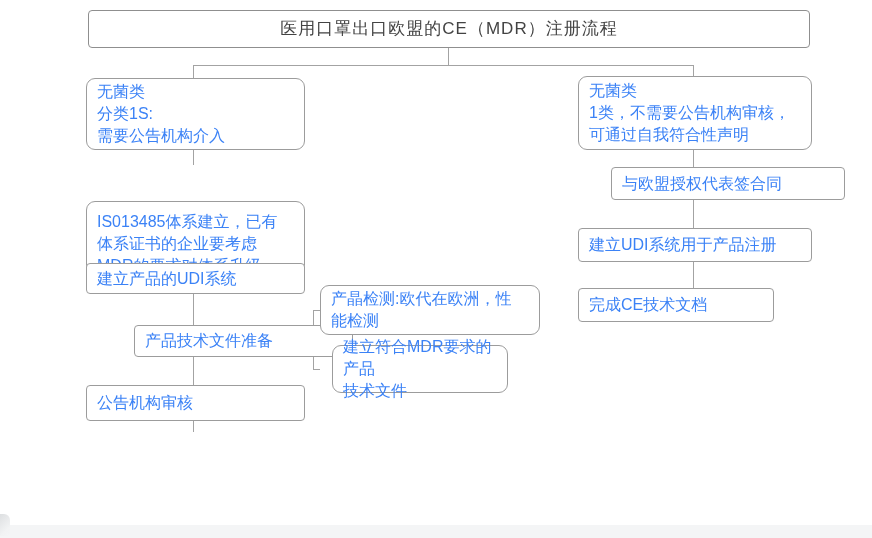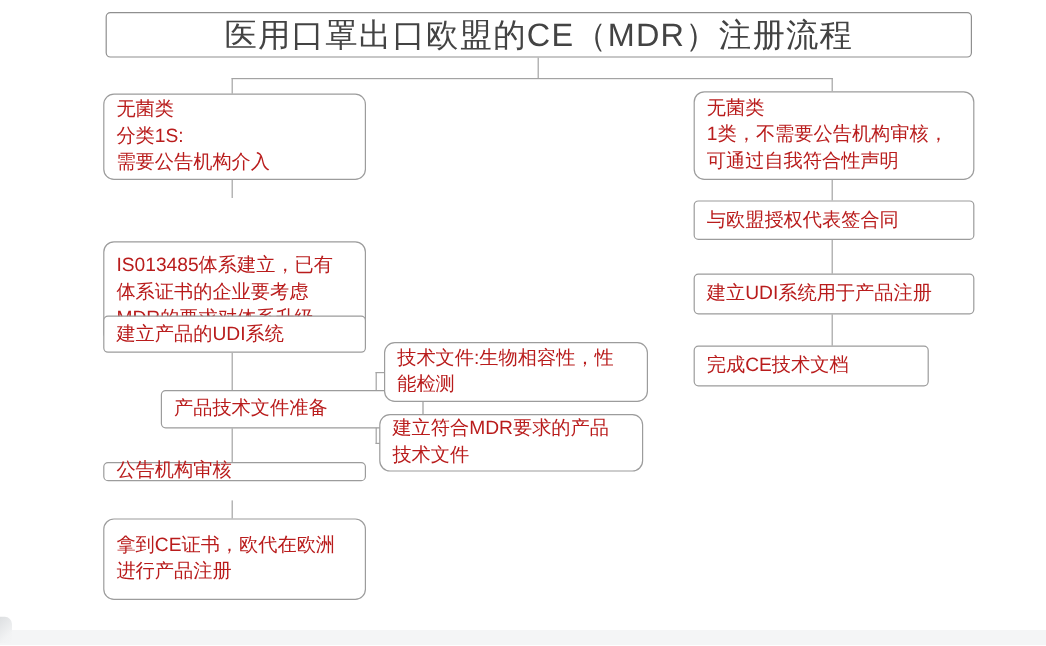--- a/index.html
+++ b/index.html
@@ -4,42 +4,42 @@
 <style>
   html,body{margin:0;padding:0;background:#ffffff;}
   body{font-family:"Liberation Sans","DejaVu Sans",sans-serif;}
   #canvas{
     position:relative;width:872px;height:538px;background:#ffffff;
     overflow:hidden;
   }
   .node{
     position:absolute;box-sizing:border-box;
     border:1px solid #9c9c9c;background:#ffffff;
-    color:#b91c1c;font-size:16px;line-height:22px;
+    color:#3b82f6;font-size:16px;line-height:22px;
     display:flex;flex-direction:column;justify-content:center;
     padding:2px 10px;white-space:pre-line;text-align:left;
   }
   .r8{border-radius:9px;}
   .r4{border-radius:4px;}
   .b-title{
     left:88px;top:10px;width:722px;height:38px;
-    font-size:27px;color:#434343;text-align:center;align-items:center;
+    font-size:17px;color:#434343;text-align:center;align-items:center;
     border-radius:4px;border-color:#8f8f8f;justify-content:center;
     letter-spacing:1px;
   }
   .b-l1{left:86px;top:78px;width:219px;height:72px;}
   .b-l2{left:86px;top:165px;width:219px;height:85px;margin-top:36px;}
   .b-l3{left:86px;top:263px;width:219px;height:31px;}
   .b-l4{left:86px;top:325px;width:219px;height:32px;margin-left:48px;}
-  .b-l5{left:86px;top:385px;width:219px;height:16px;}
+  .b-l5{left:86px;top:385px;width:219px;height:36px;}
   .b-l6{left:86px;top:432px;width:219px;height:68px;}
   .b-m1{left:320px;top:285px;width:220px;height:50px;}
-  .b-m2{left:316px;top:345px;width:220px;height:48px;}
+  .b-m2{left:332px;top:345px;width:176px;height:48px;}
   .b-r1{left:578px;top:76px;width:234px;height:74px;}
-  .b-r2{left:578px;top:167px;width:234px;height:33px;}
+  .b-r2{left:611px;top:167px;width:234px;height:33px;}
   .b-r3{left:578px;top:228px;width:234px;height:34px;}
   .b-r4{left:578px;top:288px;width:196px;height:34px;}
   .line{position:absolute;background:#a3a3a3;}
   .lv{width:1px;}
   .lh{height:1px;}
   
   .c-title-stub{left:448px;top:48px;height:17px;}
   .c-main-h{left:193px;top:65px;width:501px;}
   .c-left-drop{left:193px;top:65px;height:13px;}
   .c-right-drop{left:693px;top:65px;height:11px;}
@@ -91,24 +91,22 @@
 
   <div class="node r8 b-l1">无菌类
 分类1S:
 需要公告机构介入</div>
   <div class="node r8 b-l2">IS013485体系建立，已有
 体系证书的企业要考虑
 MDR的要求对体系升级</div>
   <div class="node r4 b-l3">建立产品的UDI系统</div>
   <div class="node r4 b-l4">产品技术文件准备</div>
   <div class="node r4 b-l5">公告机构审核</div>
-  <div class="node r8 b-l6">拿到CE证书，欧代在欧洲
-进行产品注册</div>
 
-  <div class="node r8 b-m1">技术文件:生物相容性，性
+  <div class="node r8 b-m1">产晶检测:欧代在欧洲，性
 能检测</div>
   <div class="node r8 b-m2">建立符合MDR要求的产品
 技术文件</div>
 
   <div class="node r8 b-r1">无菌类
 1类，不需要公告机构审核，
 可通过自我符合性声明</div>
   <div class="node r4 b-r2">与欧盟授权代表签合同</div>
   <div class="node r4 b-r3">建立UDI系统用于产品注册</div>
   <div class="node r4 b-r4">完成CE技术文档</div>

